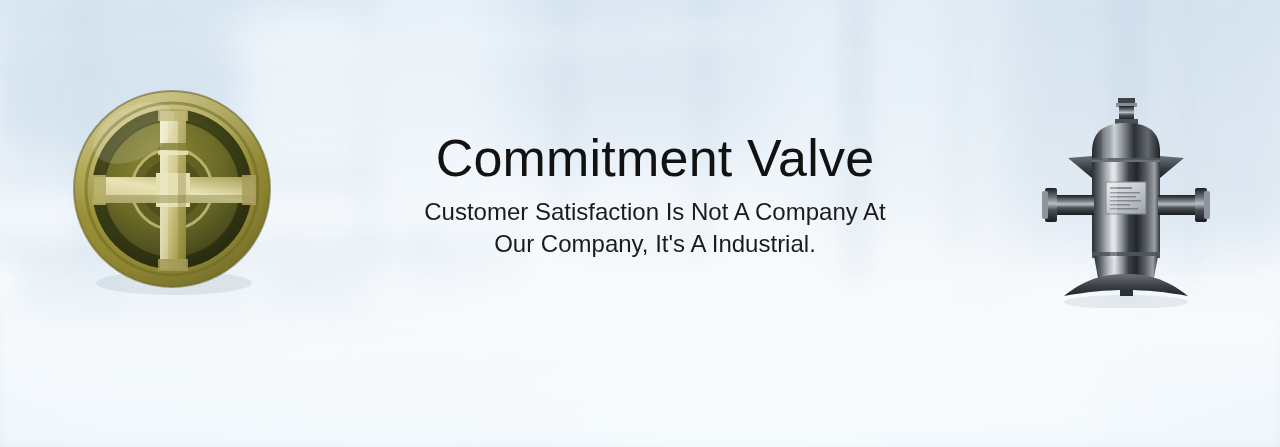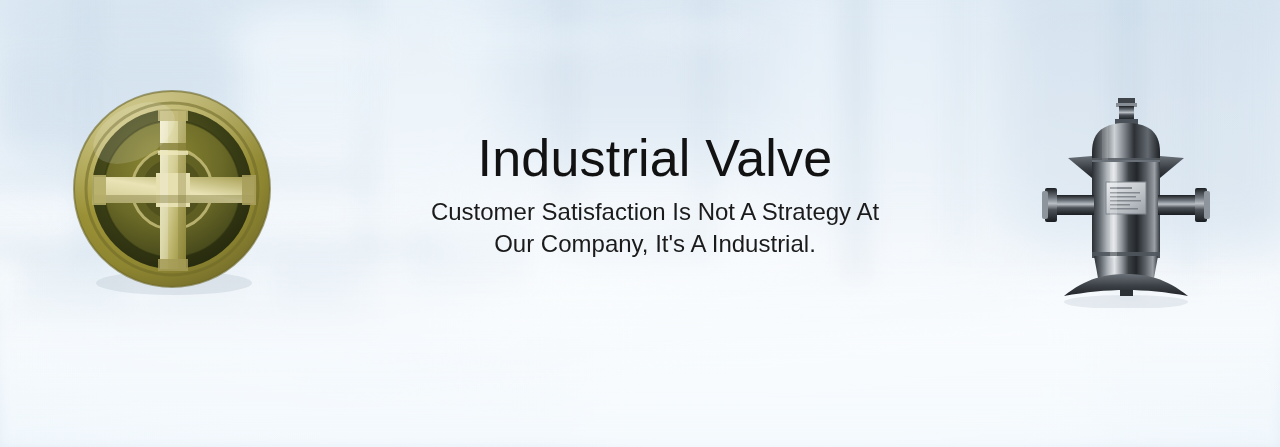--- a/index.html
+++ b/index.html
@@ -366,20 +366,20 @@
       <rect x="84" y="188" width="13" height="12" fill="#2b3035"></rect>
 
       <path d="M28 200 C50 182 70 178 90 178 C110 178 130 182 152 200 C130 196 110 194 90 194 C70 194 50 196 28 200 Z" fill="url(#plateGradS)"></path>
 
       <rect x="74" y="66" width="7" height="96" fill="#ffffff" opacity=".20"></rect>
       <rect x="66" y="30" width="6" height="34" fill="#ffffff" opacity=".13"></rect>
     </svg>
   </div>
 
   <div class="text-block">
-    <h1 class="headline">Industrial Valve</h1>
+    <h1 class="headline">Commitment Valve</h1>
     <p class="tagline">
-      <span>Customer Satisfaction Is Not A Strategy At</span>
+      <span>Customer Satisfaction Is Not A Company At</span>
       <span>Our Company, It's A Industrial.</span>
     </p>
   </div>
 
 </div>
 
 </body></html>

